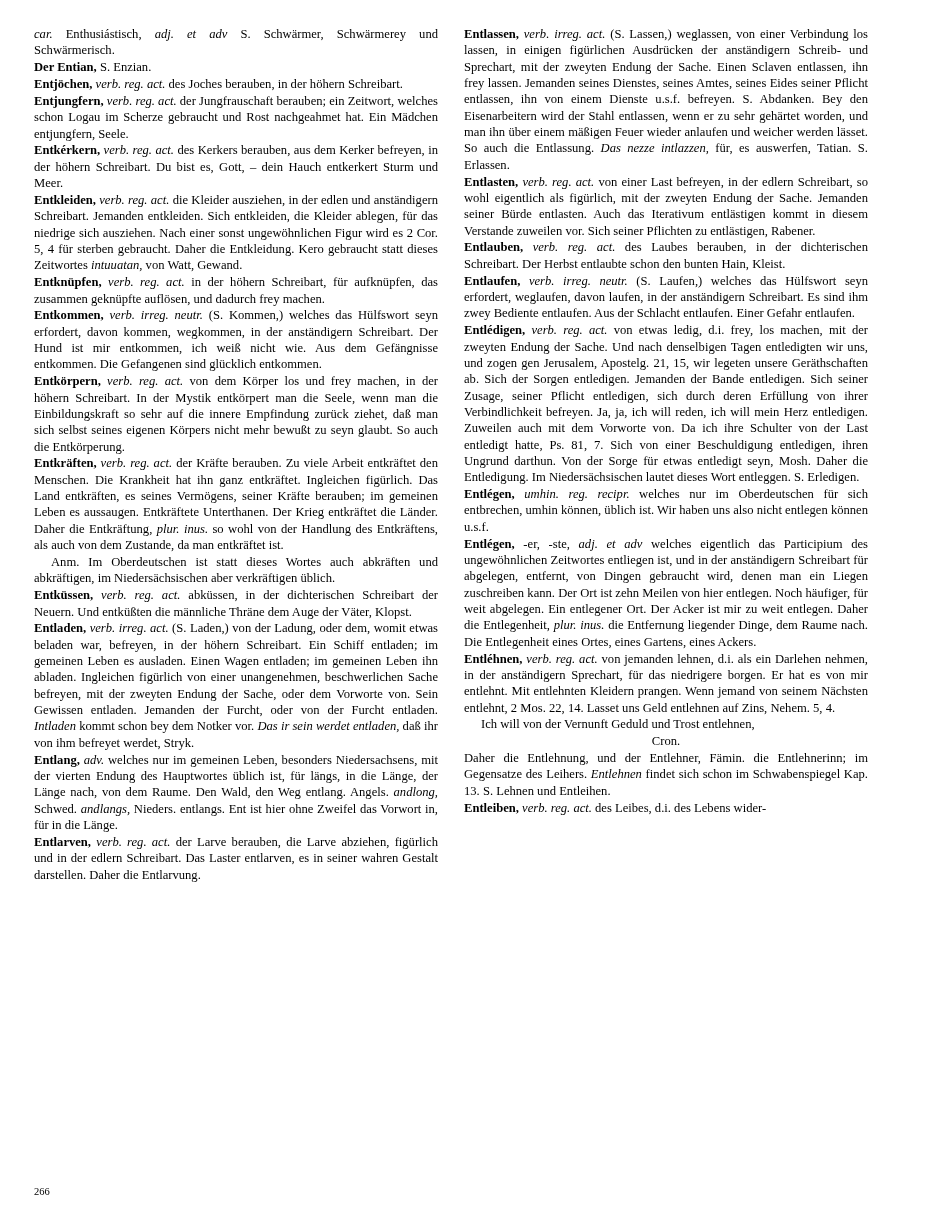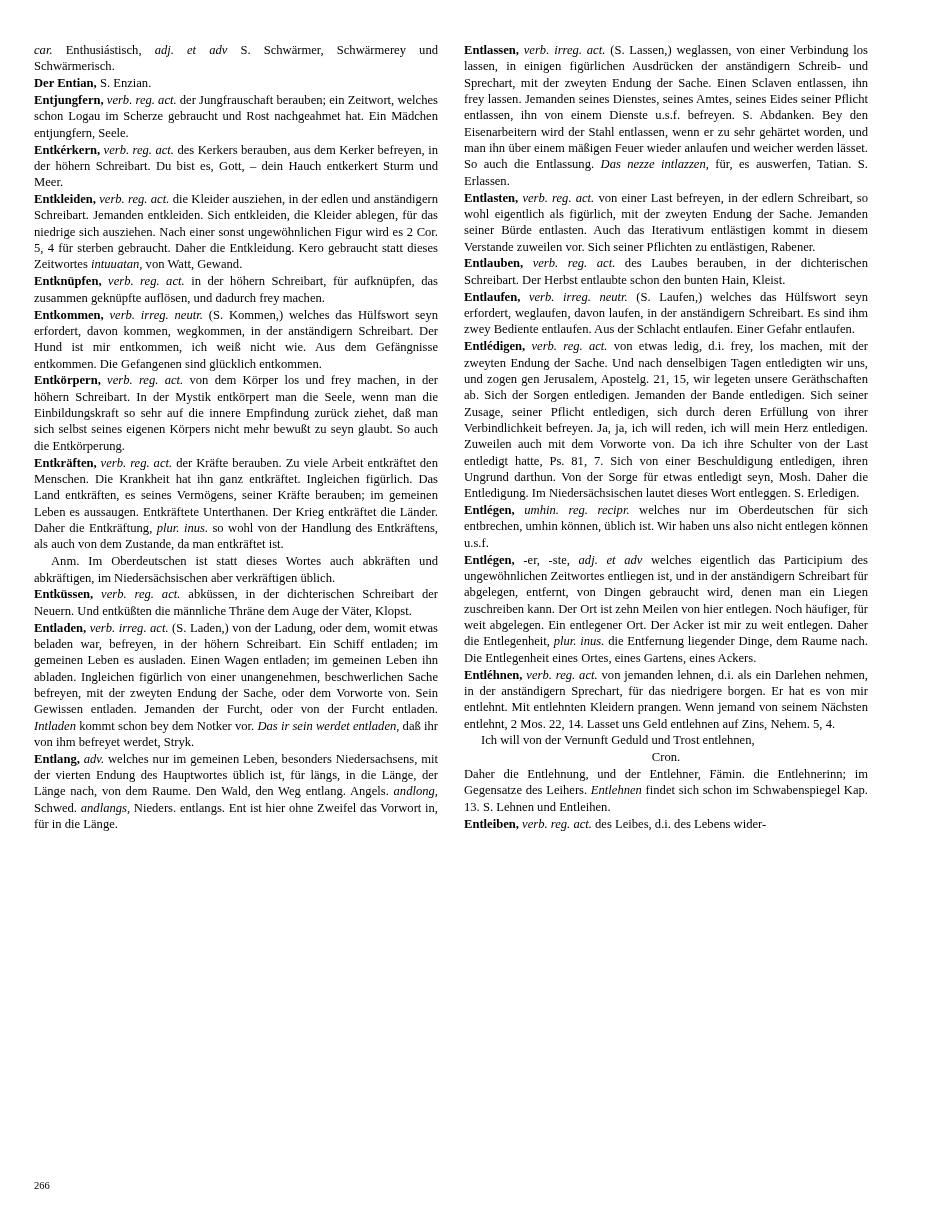--- a/index.html
+++ b/index.html
@@ -13,21 +13,21 @@
     position: relative;
     font-family: "Liberation Serif", serif;
     color: #000000;
   }
   .page {
     position: absolute;
     left: 0; top: 0;
     width: 923px;
     height: 1210px;
     box-sizing: border-box;
-    padding: 42px 34px 0 34px;
+    padding: 26px 34px 0 34px;
   }
   .columns {
     display: flex;
     gap: 26px;
     align-items: flex-start;
   }
   .col {
     width: 404px;
     font-size: 12.6px;
     line-height: 16.35px;
@@ -44,45 +44,47 @@
   }
   .entry.right {
     text-align: center;
     text-indent: 0;
   }
   b { font-weight: bold; }
   i { font-style: italic; }
   .pagenum {
     position: absolute;
     left: 34px;
-    bottom: 19px;
+    bottom: 13px;
     font-size: 10.5px;
     font-family: "Liberation Serif", serif;
     color: #000;
   }
 </style>
 </head>
 <body>
 
 <div class="page">
   <div class="columns">
     <div class="col" id="col-left">
         <p class="entry"><i>car.</i><span> Enthusiástisch, </span><i>adj. et adv</i><span> S. Schwärmer, Schwärmerey und Schwärmerisch.</span></p>
         <p class="entry"><b>Der Entian,</b><span> S. Enzian.</span></p>
+        <p class="entry"><b>Entjöchen,</b><i> verb. reg. act.</i><span> des Joches berauben, in der höhern Schreibart.</span></p>
         <p class="entry"><b>Entjungfern,</b><i> verb. reg. act.</i><span> der Jungfrauschaft berauben; ein Zeitwort, welches schon Logau im Scherze gebraucht und Rost nachgeahmet hat. Ein Mädchen entjungfern, Seele.</span></p>
         <p class="entry"><b>Entkérkern,</b><i> verb. reg. act.</i><span> des Kerkers berauben, aus dem Kerker befreyen, in der höhern Schreibart. Du bist es, Gott, – dein Hauch entkerkert Sturm und Meer.</span></p>
         <p class="entry"><b>Entkleiden,</b><i> verb. reg. act.</i><span> die Kleider ausziehen, in der edlen und anständigern Schreibart. Jemanden entkleiden. Sich entkleiden, die Kleider ablegen, für das niedrige sich ausziehen. Nach einer sonst ungewöhnlichen Figur wird es 2 Cor. 5, 4 für sterben gebraucht. Daher die Entkleidung. Kero gebraucht statt dieses Zeitwortes </span><i>intuuatan,</i><span> von Watt, Gewand.</span></p>
         <p class="entry"><b>Entknüpfen,</b><i> verb. reg. act.</i><span> in der höhern Schreibart, für aufknüpfen, das zusammen geknüpfte auflösen, und dadurch frey machen.</span></p>
         <p class="entry"><b>Entkommen,</b><i> verb. irreg. neutr.</i><span> (S. Kommen,) welches das Hülfswort seyn erfordert, davon kommen, wegkommen, in der anständigern Schreibart. Der Hund ist mir entkommen, ich weiß nicht wie. Aus dem Gefängnisse entkommen. Die Gefangenen sind glücklich entkommen.</span></p>
         <p class="entry"><b>Entkörpern,</b><i> verb. reg. act.</i><span> von dem Körper los und frey machen, in der höhern Schreibart. In der Mystik entkörpert man die Seele, wenn man die Einbildungskraft so sehr auf die innere Empfindung zurück ziehet, daß man sich selbst seines eigenen Körpers nicht mehr bewußt zu seyn glaubt. So auch die Entkörperung.</span></p>
         <p class="entry"><b>Entkräften,</b><i> verb. reg. act.</i><span> der Kräfte berauben. Zu viele Arbeit entkräftet den Menschen. Die Krankheit hat ihn ganz entkräftet. Ingleichen figürlich. Das Land entkräften, es seines Vermögens, seiner Kräfte berauben; im gemeinen Leben es aussaugen. Entkräftete Unterthanen. Der Krieg entkräftet die Länder. Daher die Entkräftung, </span><i>plur. inus.</i><span> so wohl von der Handlung des Entkräftens, als auch von dem Zustande, da man entkräftet ist.</span></p>
         <p class="entry indented"><span>Anm. Im Oberdeutschen ist statt dieses Wortes auch abkräften und abkräftigen, im Niedersächsischen aber verkräftigen üblich.</span></p>
         <p class="entry"><b>Entküssen,</b><i> verb. reg. act.</i><span> abküssen, in der dichterischen Schreibart der Neuern. Und entküßten die männliche Thräne dem Auge der Väter, Klopst.</span></p>
         <p class="entry"><b>Entladen,</b><i> verb. irreg. act.</i><span> (S. Laden,) von der Ladung, oder dem, womit etwas beladen war, befreyen, in der höhern Schreibart. Ein Schiff entladen; im gemeinen Leben es ausladen. Einen Wagen entladen; im gemeinen Leben ihn abladen. Ingleichen figürlich von einer unangenehmen, beschwerlichen Sache befreyen, mit der zweyten Endung der Sache, oder dem Vorworte von. Sein Gewissen entladen. Jemanden der Furcht, oder von der Furcht entladen. </span><i>Intladen</i><span> kommt schon bey dem Notker vor. </span><i>Das ir sein werdet entladen,</i><span> daß ihr von ihm befreyet werdet, Stryk.</span></p>
         <p class="entry"><b>Entlang,</b><i> adv.</i><span> welches nur im gemeinen Leben, besonders Niedersachsens, mit der vierten Endung des Hauptwortes üblich ist, für längs, in die Länge, der Länge nach, von dem Raume. Den Wald, den Weg entlang. Angels. </span><i>andlong,</i><span> Schwed. </span><i>andlangs,</i><span> Nieders. entlangs. Ent ist hier ohne Zweifel das Vorwort in, für in die Länge.</span></p>
+        <p class="entry"><b>Entlarven,</b><i> verb. reg. act.</i><span> der Larve berauben, die Larve abziehen, figürlich und in der edlern Schreibart. Das Laster entlarven, es in seiner wahren Gestalt darstellen. Daher die Entlarvung.</span></p>
       </div>
     <div class="col" id="col-right">
         <p class="entry"><b>Entlassen,</b><i> verb. irreg. act.</i><span> (S. Lassen,) weglassen, von einer Verbindung los lassen, in einigen figürlichen Ausdrücken der anständigern Schreib- und Sprechart, mit der zweyten Endung der Sache. Einen Sclaven entlassen, ihn frey lassen. Jemanden seines Dienstes, seines Amtes, seines Eides seiner Pflicht entlassen, ihn von einem Dienste u.s.f. befreyen. S. Abdanken. Bey den Eisenarbeitern wird der Stahl entlassen, wenn er zu sehr gehärtet worden, und man ihn über einem mäßigen Feuer wieder anlaufen und weicher werden lässet. So auch die Entlassung. </span><i>Das nezze intlazzen,</i><span> für, es auswerfen, Tatian. S. Erlassen.</span></p>
         <p class="entry"><b>Entlasten,</b><i> verb. reg. act.</i><span> von einer Last befreyen, in der edlern Schreibart, so wohl eigentlich als figürlich, mit der zweyten Endung der Sache. Jemanden seiner Bürde entlasten. Auch das Iterativum entlästigen kommt in diesem Verstande zuweilen vor. Sich seiner Pflichten zu entlästigen, Rabener.</span></p>
         <p class="entry"><b>Entlauben,</b><i> verb. reg. act.</i><span> des Laubes berauben, in der dichterischen Schreibart. Der Herbst entlaubte schon den bunten Hain, Kleist.</span></p>
         <p class="entry"><b>Entlaufen,</b><i> verb. irreg. neutr.</i><span> (S. Laufen,) welches das Hülfswort seyn erfordert, weglaufen, davon laufen, in der anständigern Schreibart. Es sind ihm zwey Bediente entlaufen. Aus der Schlacht entlaufen. Einer Gefahr entlaufen.</span></p>
         <p class="entry"><b>Entlédigen,</b><i> verb. reg. act.</i><span> von etwas ledig, d.i. frey, los machen, mit der zweyten Endung der Sache. Und nach denselbigen Tagen entledigten wir uns, und zogen gen Jerusalem, Apostelg. 21, 15, wir legeten unsere Geräthschaften ab. Sich der Sorgen entledigen. Jemanden der Bande entledigen. Sich seiner Zusage, seiner Pflicht entledigen, sich durch deren Erfüllung von ihrer Verbindlichkeit befreyen. Ja, ja, ich will reden, ich will mein Herz entledigen. Zuweilen auch mit dem Vorworte von. Da ich ihre Schulter von der Last entledigt hatte, Ps. 81, 7. Sich von einer Beschuldigung entledigen, ihren Ungrund darthun. Von der Sorge für etwas entledigt seyn, Mosh. Daher die Entledigung. Im Niedersächsischen lautet dieses Wort entleggen. S. Erledigen.</span></p>
         <p class="entry"><b>Entlégen,</b><i> umhin. reg. recipr.</i><span> welches nur im Oberdeutschen für sich entbrechen, umhin können, üblich ist. Wir haben uns also nicht entlegen können u.s.f.</span></p>
         <p class="entry"><b>Entlégen,</b><span> -er, -ste, </span><i>adj. et adv</i><span> welches eigentlich das Participium des ungewöhnlichen Zeitwortes entliegen ist, und in der anständigern Schreibart für abgelegen, entfernt, von Dingen gebraucht wird, denen man ein Liegen zuschreiben kann. Der Ort ist zehn Meilen von hier entlegen. Noch häufiger, für weit abgelegen. Ein entlegener Ort. Der Acker ist mir zu weit entlegen. Daher die Entlegenheit, </span><i>plur. inus.</i><span> die Entfernung liegender Dinge, dem Raume nach. Die Entlegenheit eines Ortes, eines Gartens, eines Ackers.</span></p>
         <p class="entry"><b>Entléhnen,</b><i> verb. reg. act.</i><span> von jemanden lehnen, d.i. als ein Darlehen nehmen, in der anständigern Sprechart, für das niedrigere borgen. Er hat es von mir entlehnt. Mit entlehnten Kleidern prangen. Wenn jemand von seinem Nächsten entlehnt, 2 Mos. 22, 14. Lasset uns Geld entlehnen auf Zins, Nehem. 5, 4.</span></p>

